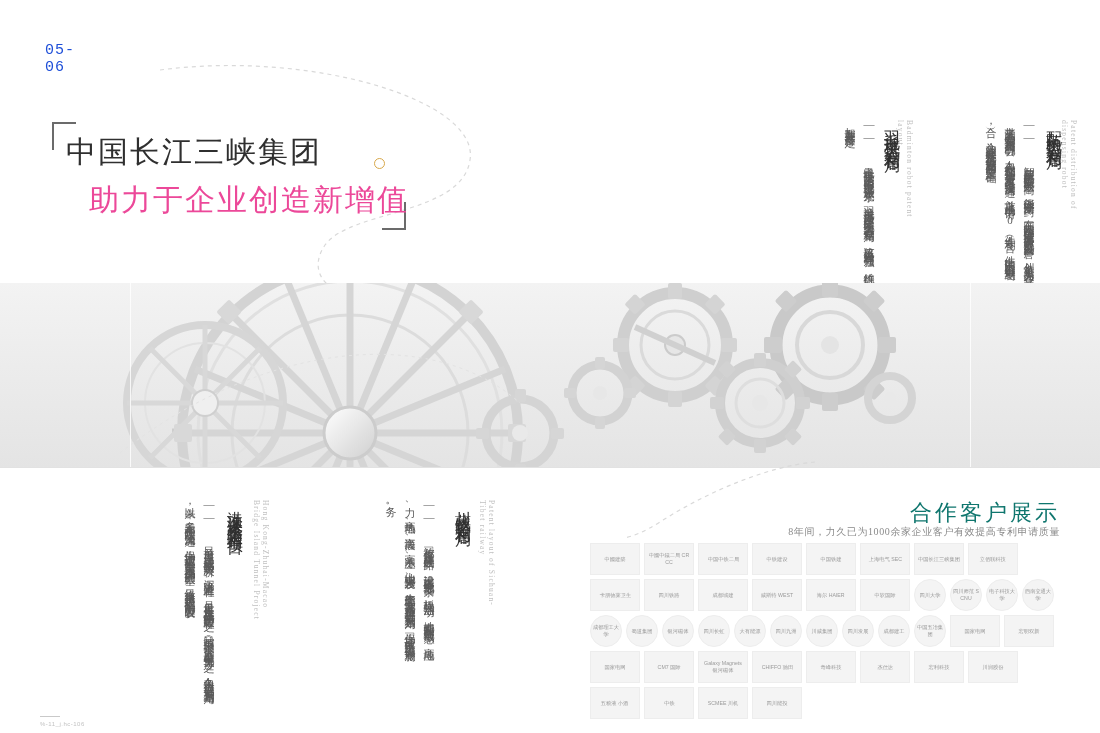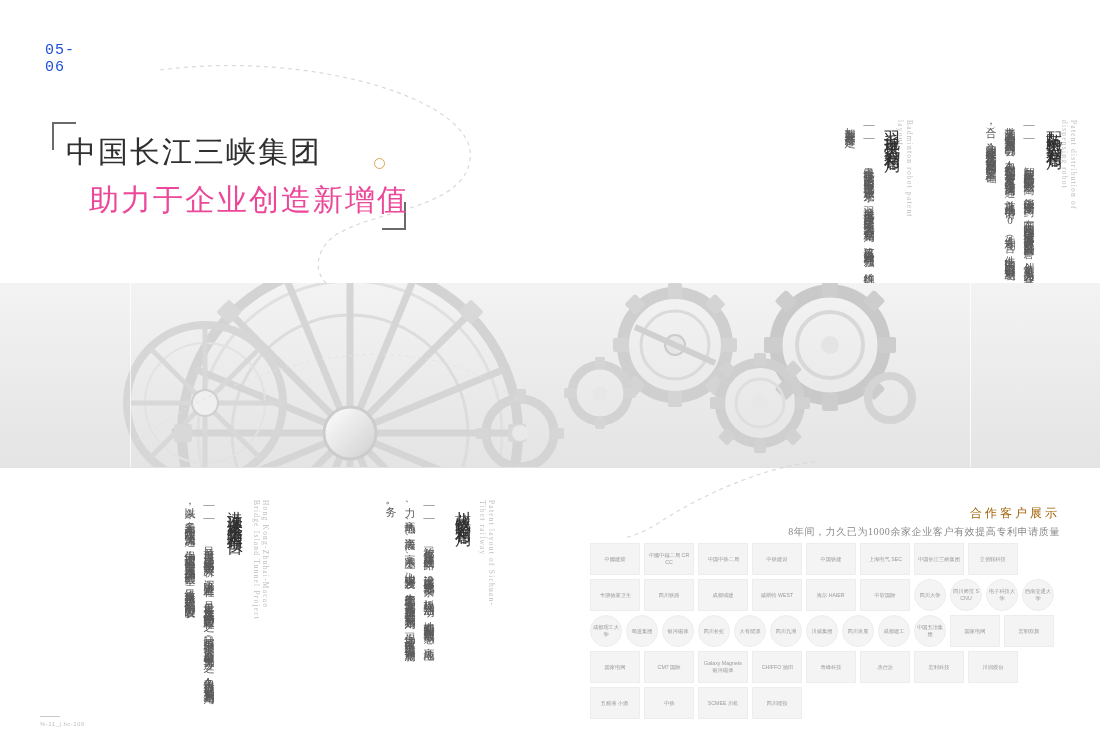--- a/index.html
+++ b/index.html
@@ -78,21 +78,21 @@
 
   
   .vhair{position:absolute;top:0;width:1px;height:185px;background:rgba(255,255,255,.8);}
 
   
   .bottom{position:absolute;left:0;top:468px;width:1100px;height:265px;background:#fff;}
 
   
   .clients-title{
     position:absolute;right:40px;top:30px;
-    font-size:12px;letter-spacing:3px;color:#a16207;margin-top:7px;
+    font-size:22px;letter-spacing:3px;color:#0f766e;
   }
   .clients-sub{
     position:absolute;right:40px;top:57px;
     font-size:10px;letter-spacing:.6px;color:#8a8a8a;
   }
   .logo-grid{
     position:absolute;left:590px;top:75px;width:470px;
     display:flex;flex-wrap:wrap;gap:4px 4px;
   }
   .logo-cell{

